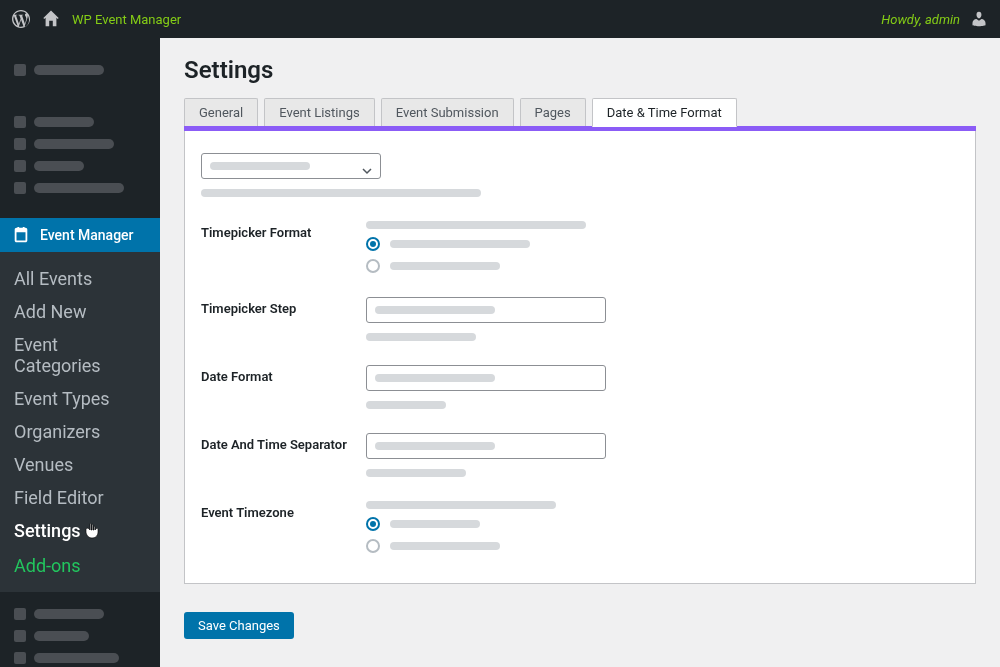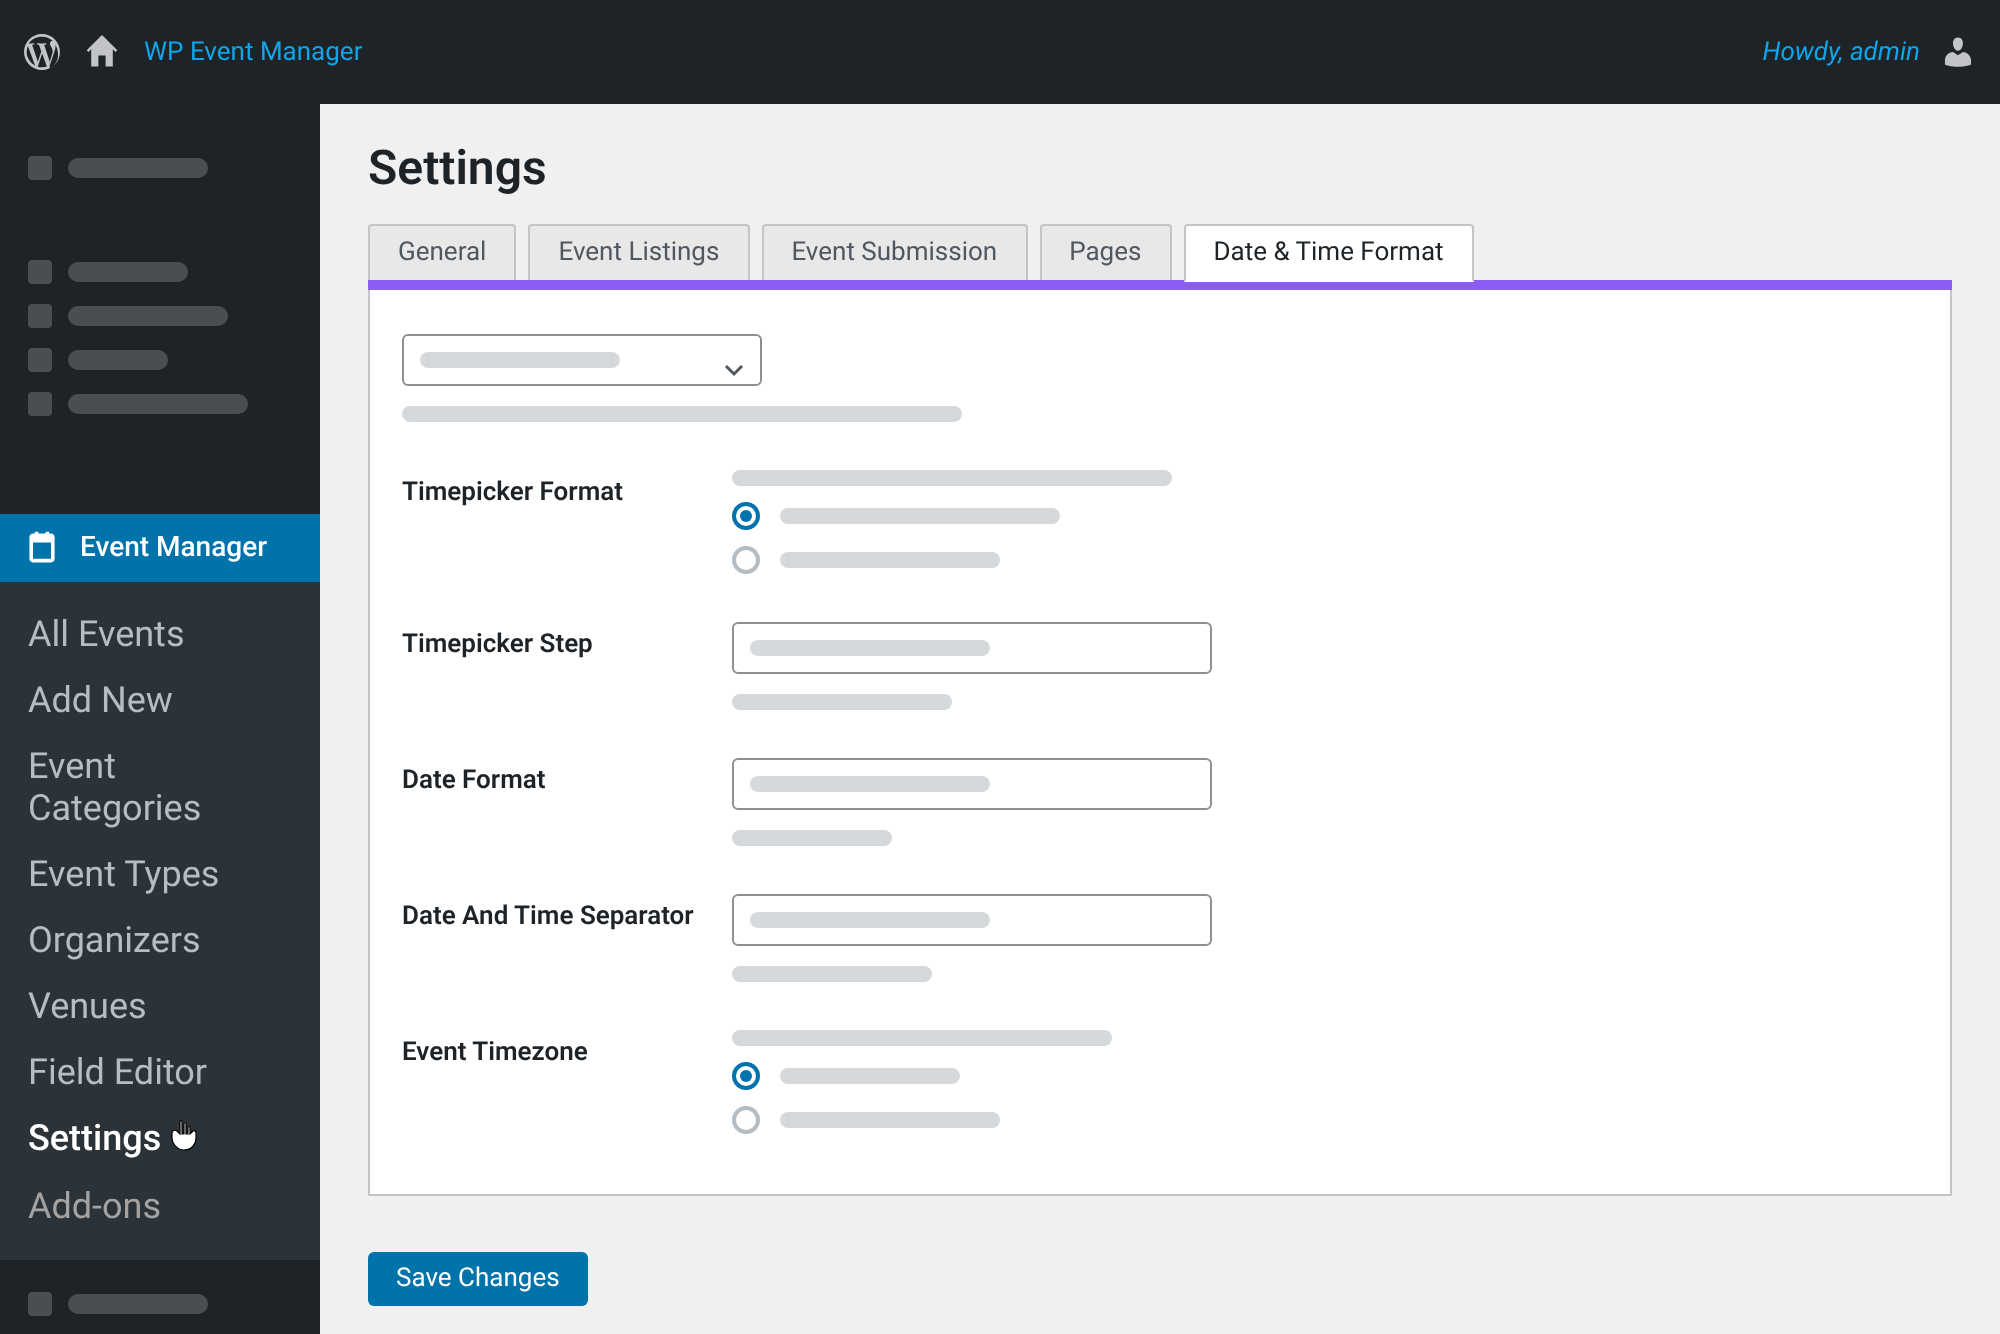--- a/index.html
+++ b/index.html
@@ -1,38 +1,38 @@
 <!DOCTYPE html>
 <html><head>
 <meta charset="utf-8">
 <style>
 * { box-sizing: border-box; margin: 0; padding: 0; font-family: -apple-system, BlinkMacSystemFont, "Segoe UI", Roboto, sans-serif; }
 body { background: #f0f0f1; width: 1000px; height: 667px; overflow: hidden; }
 
-.toolbar { background: #1d2327; color: #0ea5e9; height: 52px; display: flex; align-items: center; padding: 0 12px; font-size: 13px; justify-content: space-between; }
+.toolbar { background: #1d2327; color: #84cc16; height: 38px; display: flex; align-items: center; padding: 0 12px; font-size: 13px; justify-content: space-between; }
 .toolbar-left { display: flex; align-items: center; gap: 12px; }
 .toolbar-right { display: flex; align-items: center; gap: 10px; font-style: italic; }
 .wp-logo svg, .home-icon svg, .user-icon svg { display: block; }
 
 .layout { display: flex; height: calc(100% - 38px); }
 
 .sidebar { width: 160px; background: #1d2327; color: #c3c4c7; padding-top: 10px; font-size: 14px; }
 .side-ph-group { padding: 6px 14px 14px 14px; }
 .side-ph { display: flex; align-items: center; gap: 8px; margin: 10px 0; }
 .side-ph .sq { width: 12px; height: 12px; background: #4a4e53; border-radius: 2px; }
 .side-ph .bar { height: 10px; background: #4a4e53; border-radius: 5px; }
 
-.side-active { background: #0073aa; color: #fff; display: flex; align-items: center; gap: 10px; padding: 8px 12px; position: relative; font-weight: 500; margin-top: 25px; }
+.side-active { background: #0073aa; color: #fff; display: flex; align-items: center; gap: 10px; padding: 8px 12px; position: relative; font-weight: 500; }
 .side-active .notch { position: absolute; right: -8px; top: 50%; transform: translateY(-50%); width: 0; height: 0; border-top: 8px solid transparent; border-bottom: 8px solid transparent; border-right: 8px solid #f0f0f1; }
 .side-active .cal-icon { width: 18px; height: 18px; }
 
 .submenu { background: #2c3338; padding: 10px 0; }
 .submenu a { display: block; color: #b5bcc2; text-decoration: none; padding: 6px 14px; font-size: 18px; }
 .submenu a.current { color: #fff; font-weight: 500; }
-.submenu a.orange { color: #a3a3a3; }
+.submenu a.orange { color: #22c55e; }
 .submenu a .cursor-ic { display: inline-block; vertical-align: middle; margin-left: 4px; }
 
 .content { flex: 1; background: #f0f0f1; padding: 18px 24px; overflow: auto; }
 .page-title { font-size: 24px; font-weight: 600; color: #1d2327; margin-bottom: 14px; }
 
 .tabs { display: flex; border-bottom: 5px solid #8b5cf6; }
 .tab { background: #e8e8e8; border: 1px solid #c3c4c7; border-bottom: none; padding: 6px 14px; font-size: 13px; color: #50575e; margin-right: 6px; border-radius: 2px 2px 0 0; cursor: pointer; }
 .tab.active { background: #fff; border-bottom: 1px solid #fff; margin-bottom: -1px; color: #1d2327; }
 
 .panel { background: #fff; border: 1px solid #c3c4c7; border-top: none; padding: 14px 16px; }

